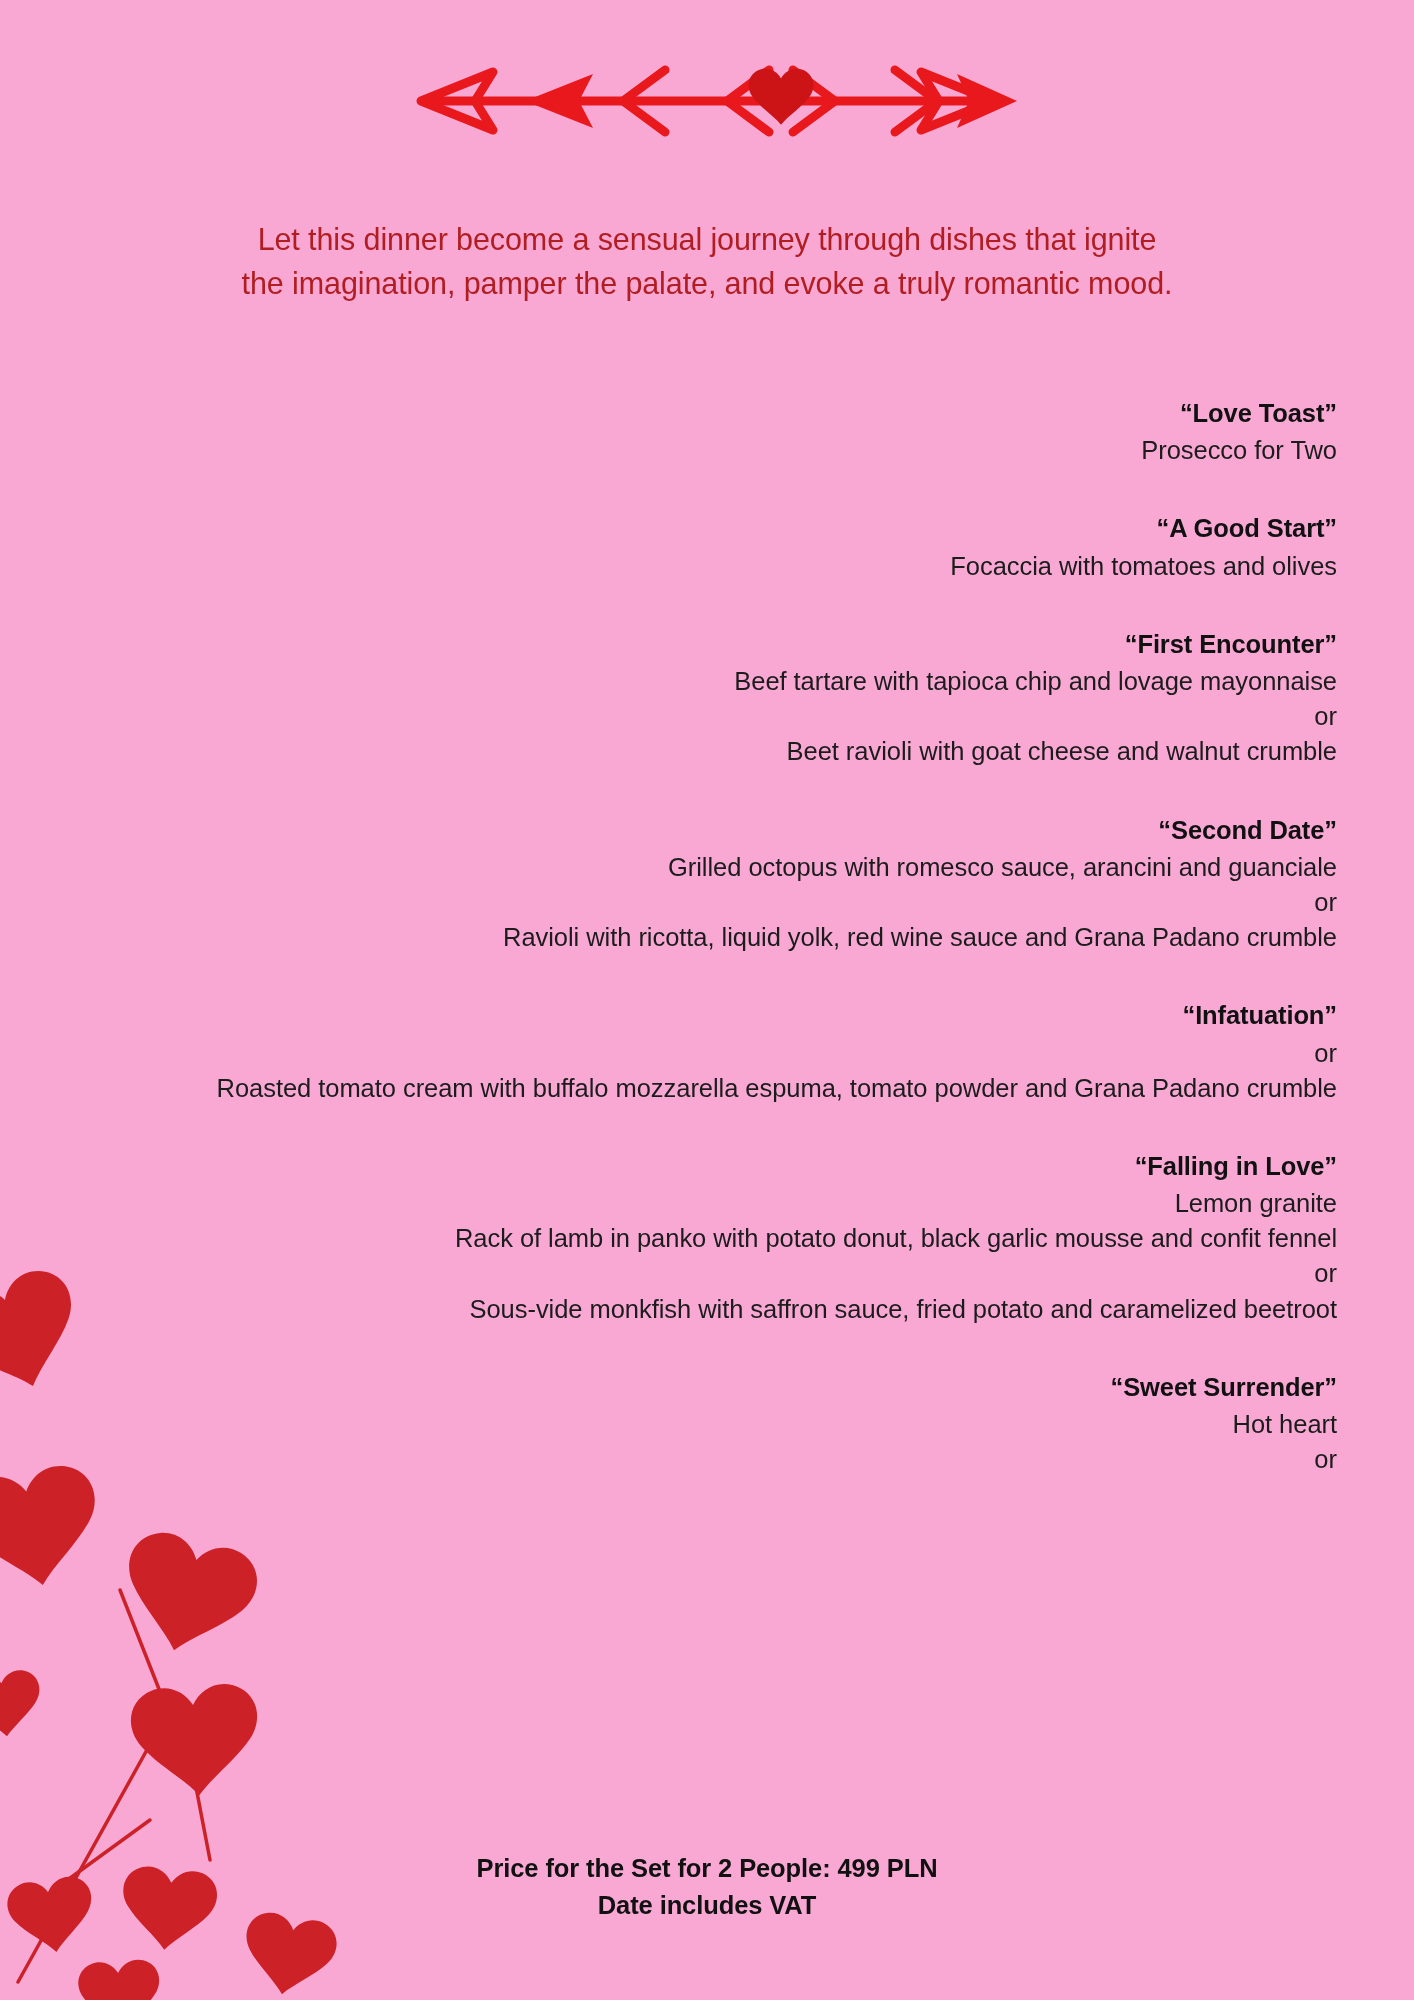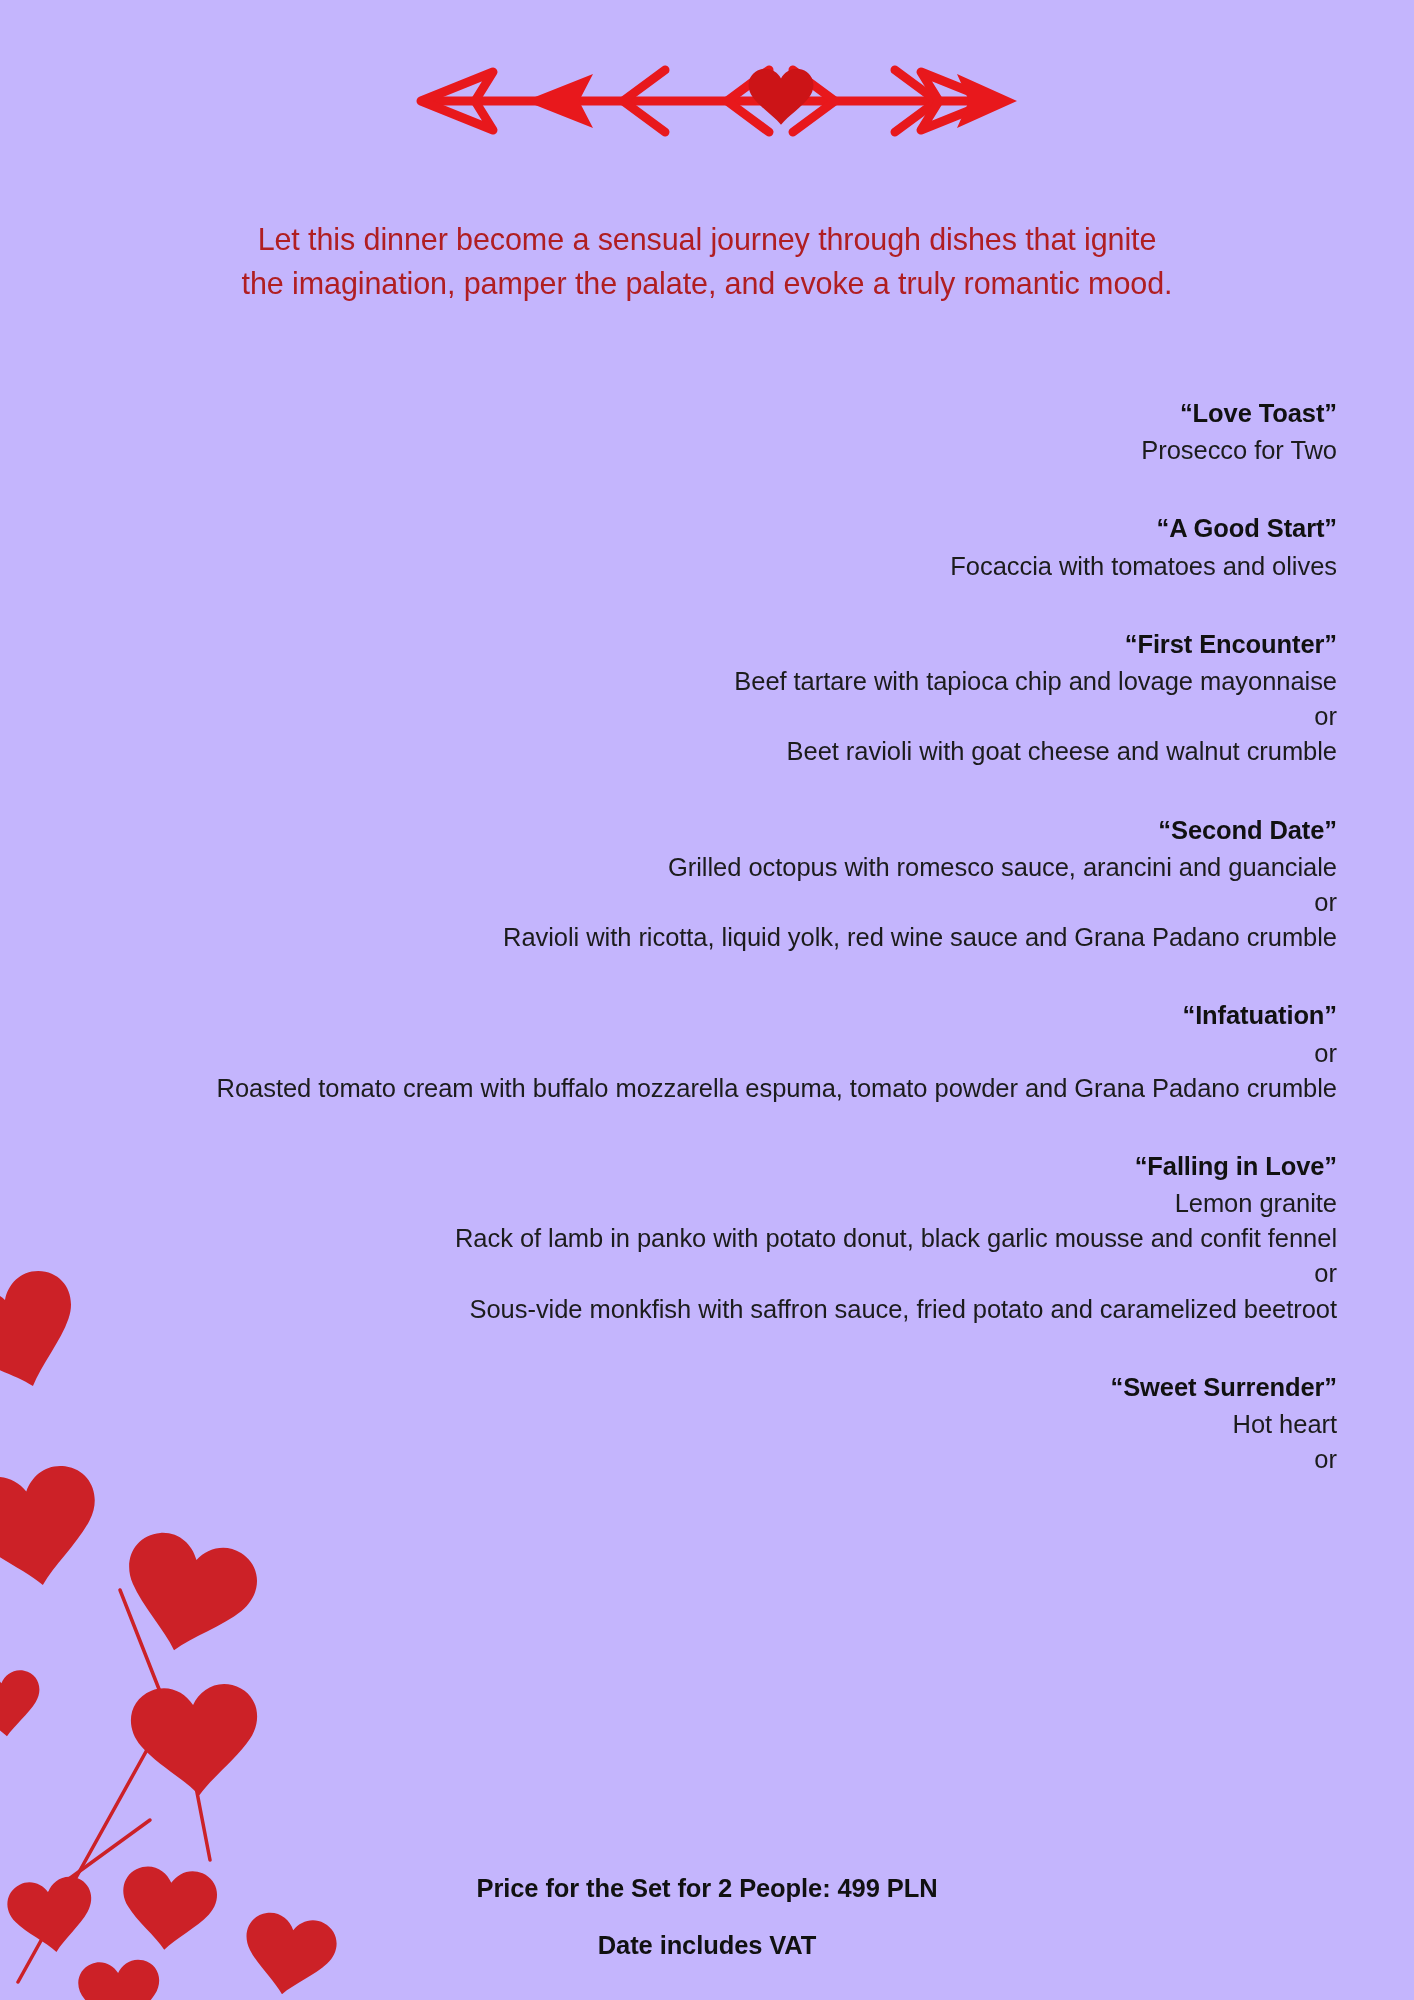--- a/index.html
+++ b/index.html
@@ -7,21 +7,21 @@
     padding: 0;
     background: #ffffff;
   }
   body {
     font-family: "Liberation Sans", sans-serif;
   }
   .page {
     position: relative;
     width: 1414px;
     height: 2000px;
-    background: #c4b5fd;
+    background: #f9a8d4;
     overflow: hidden;
     box-sizing: border-box;
   }
 
   
   .hearts-layer {
     position: absolute;
     left: 0;
     bottom: 0;
     width: 430px;
@@ -105,21 +105,20 @@
     transform: translateX(-50%);
     width: 1200px;
     text-align: center;
   }
   .footer-line {
     font-weight: 700;
     font-size: 25.5px;
     color: #111111;
     line-height: 1.45;
     letter-spacing: -0.1px;
-    margin-top: 20px;
   }
 </style>
 </head>
 <body>
 
 <div class="page">
 
   <div class="hearts-layer">
     <svg viewBox="0 0 430 740" xmlns="http://www.w3.org/2000/svg" aria-hidden="true">
       <defs>

